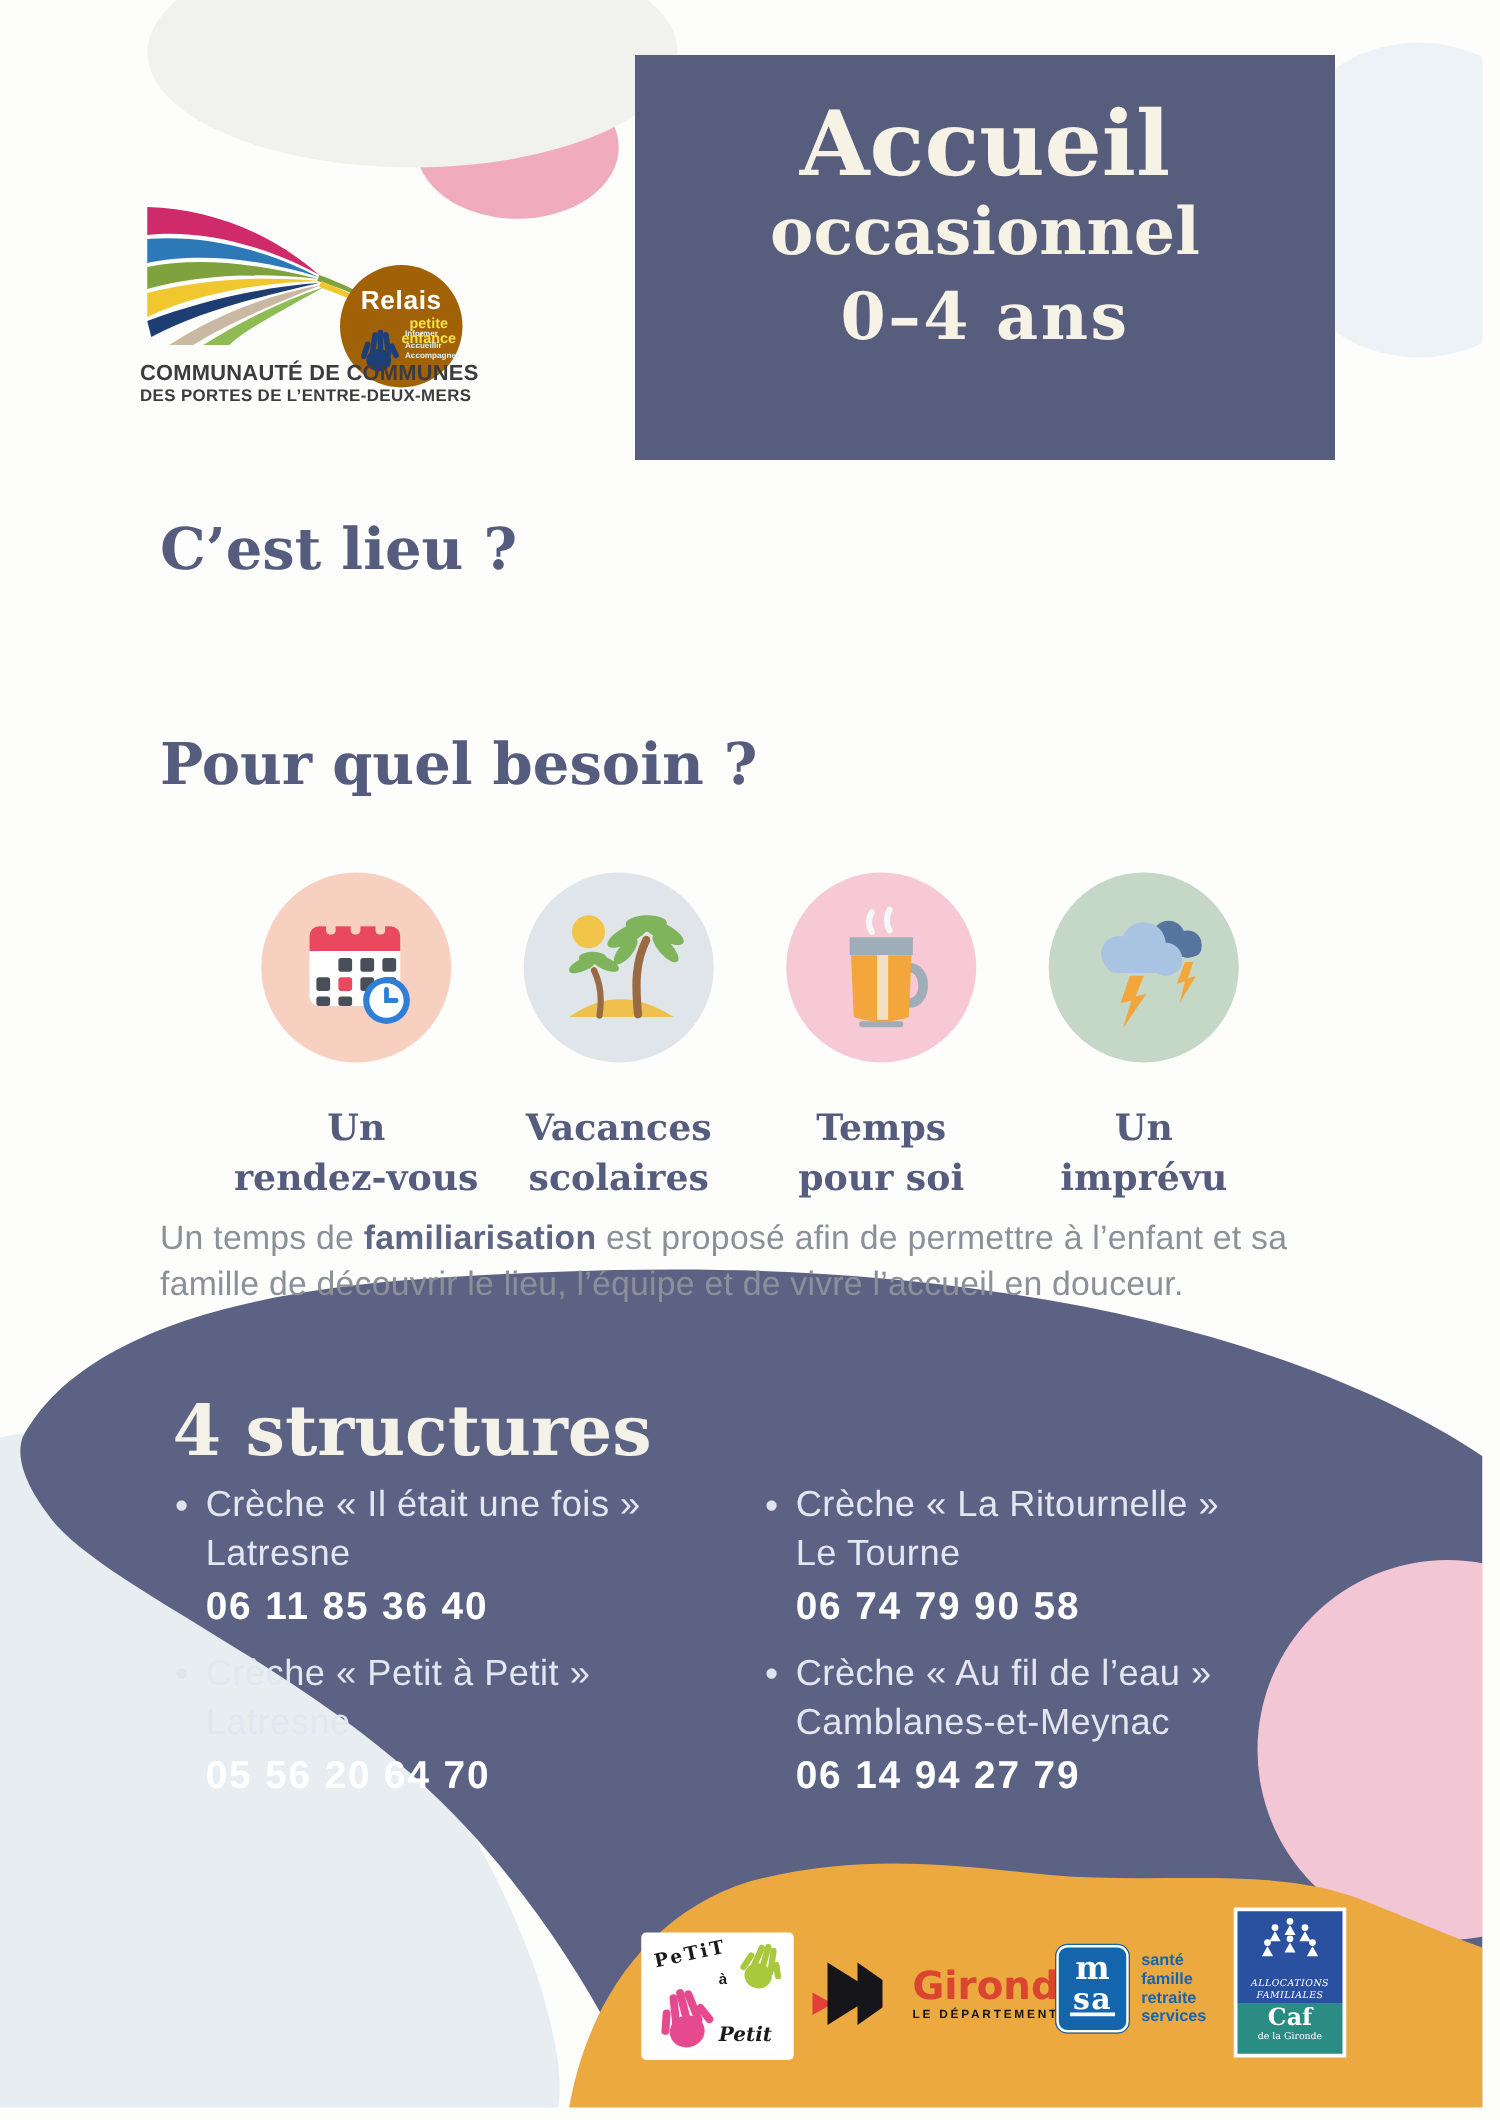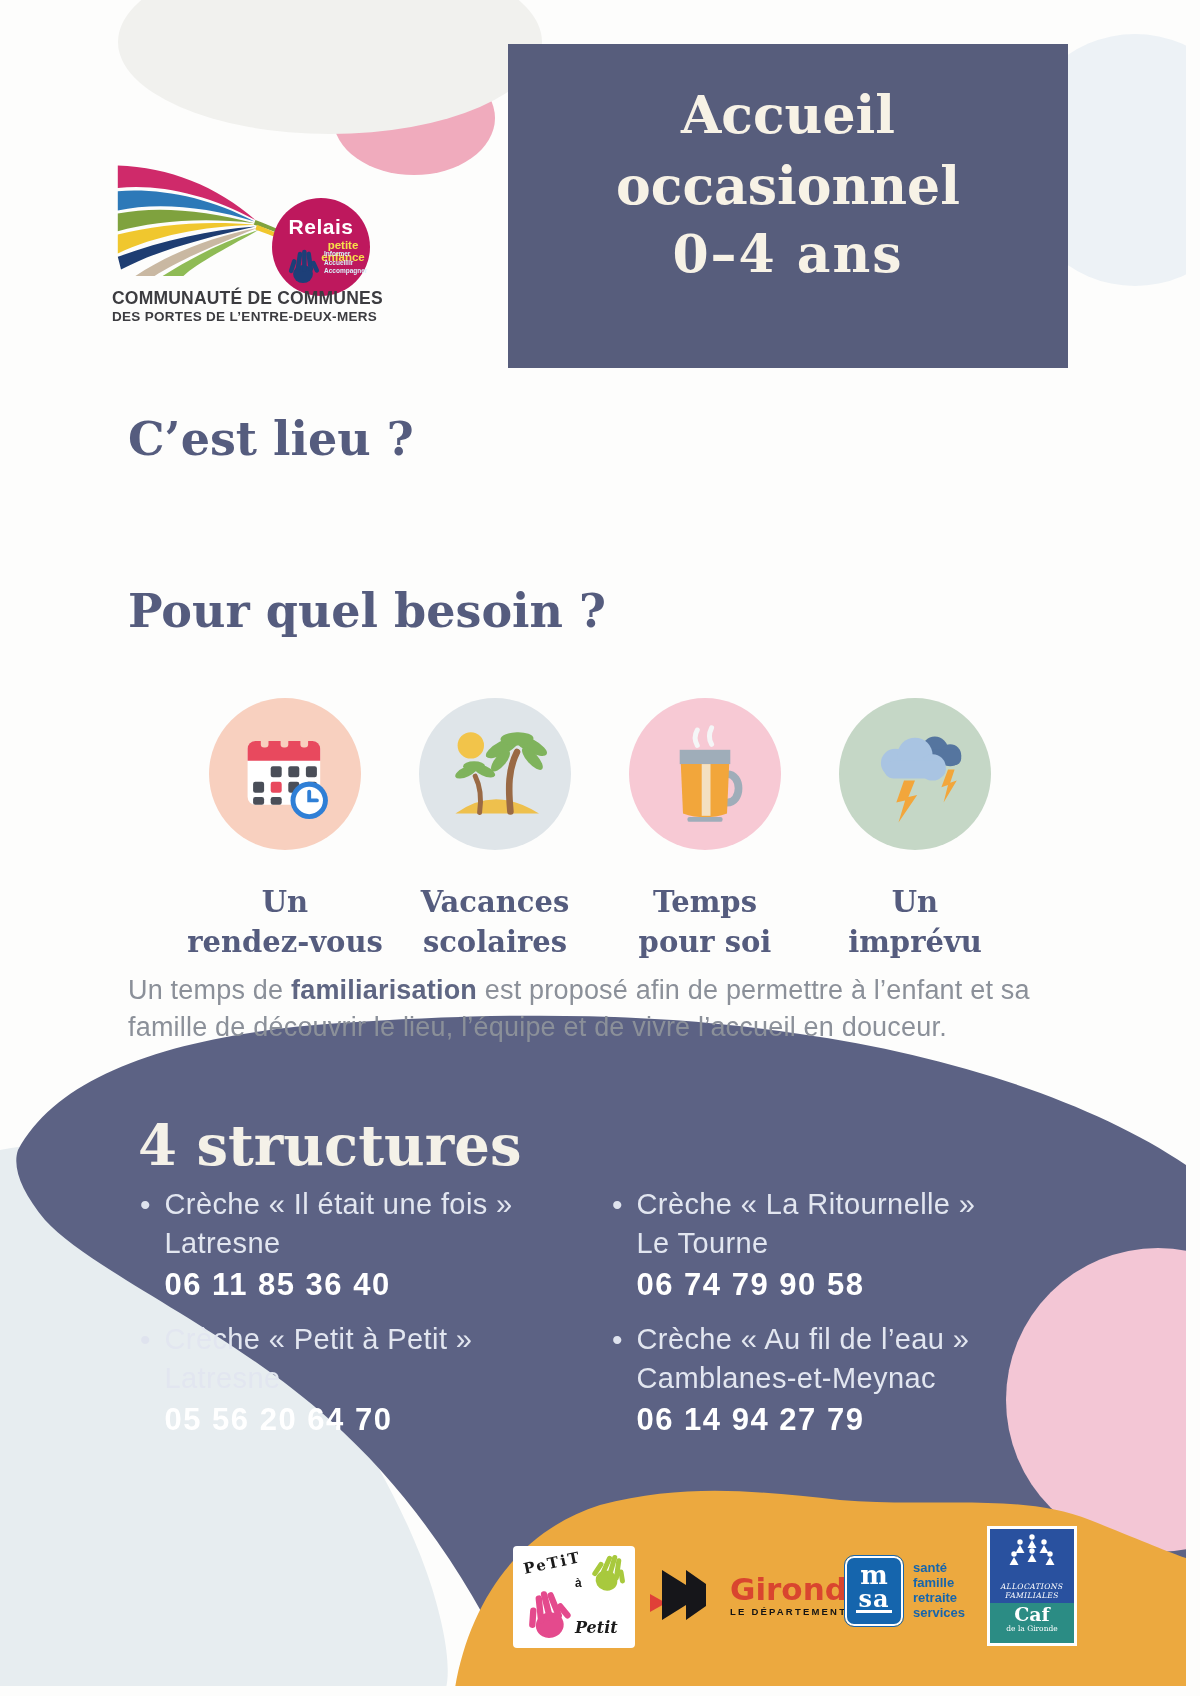--- a/index.html
+++ b/index.html
@@ -5,37 +5,37 @@
   html,body{margin:0;padding:0;background:#ffffff;}
   #page{position:relative;width:1200px;height:1696px;background:#fdfdfc;overflow:hidden;
         font-family:"Liberation Sans",sans-serif;}
   .abs{position:absolute;}
   .slab{font-family:"DejaVu Serif",serif;font-weight:700;}
   .h-slate{color:#555c7e;}
   .bodytxt{color:#8b9099;font-size:27px;line-height:37px;letter-spacing:.2px;}
   .bodytxt b{color:#5f6683;font-weight:700;}
   
   .title-box{left:508px;top:44px;width:560px;height:324px;background:#575d7c;text-align:center;color:#f7f2e6;}
-  .title-l1{font-size:52px;line-height:86px;margin-top:28px;}
+  .title-l1{font-size:72px;line-height:86px;margin-top:28px;}
   .title-l2{font-size:52px;line-height:56px;}
   .title-l3{font-size:52px;line-height:56px;margin-top:12px;letter-spacing:2px;}
   
   .h1{font-size:46px;}
   
   .icons-row{left:185px;top:698px;width:830px;display:flex;justify-content:space-between;}
   .icon-col{width:200px;display:flex;flex-direction:column;align-items:center;}
   .icon-circle{width:152px;height:152px;border-radius:50%;display:flex;align-items:center;justify-content:center;}
   .icon-label{margin-top:32px;text-align:center;font-size:29px;line-height:40px;}
   
   .struct-item{position:absolute;display:flex;width:470px;color:#e2e6f0;}
   .bullet{font-size:30px;line-height:40px;margin-right:14px;color:#dfe3ee;}
   .s-name,.s-city{font-size:29px;line-height:39px;letter-spacing:.4px;}
   .s-phone{font-size:31px;line-height:42px;font-weight:700;color:#ffffff;letter-spacing:1.5px;margin-top:1px;}
   
-  .badge{left:272px;top:198px;width:98px;height:98px;border-radius:50%;background:#be185d;color:#fff;}
+  .badge{left:272px;top:212px;width:98px;height:98px;border-radius:50%;background:#a16207;color:#fff;}
   .badge-t{font-size:21px;font-weight:700;text-align:center;margin-top:17px;letter-spacing:.5px;}
   .badge-s{font-size:11.5px;font-weight:700;text-align:center;color:#f6e04a;margin-top:0px;padding-left:44px;}
   .badge-lines{position:absolute;left:52px;top:52px;font-size:6.5px;line-height:8.5px;color:#d9f1fb;font-weight:700;}
   .org1{font-size:17.5px;font-weight:700;color:#3c3c40;letter-spacing:.2px;}
   .org2{font-size:13.5px;font-weight:700;color:#3c3c40;letter-spacing:.3px;}
   
   .petit-box{left:513px;top:1546px;width:122px;height:102px;background:#ffffff;border-radius:4px;}
   .petit-t1{position:absolute;left:10px;top:8px;font-size:15px;font-weight:700;color:#1a1a1a;letter-spacing:2px;transform:rotate(-12deg);font-family:"DejaVu Serif",serif;}
   .petit-t2{position:absolute;left:62px;top:30px;font-size:12px;font-weight:700;color:#1a1a1a;}
   .petit-t3{position:absolute;left:62px;top:72px;font-size:16px;font-weight:700;color:#1a1a1a;font-style:italic;font-family:"DejaVu Serif",serif;}

